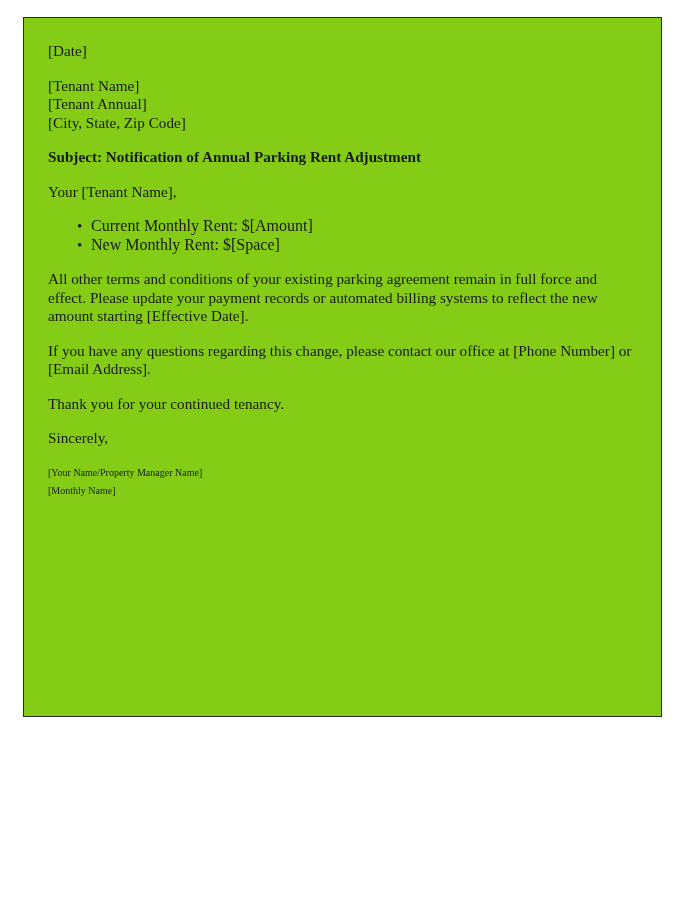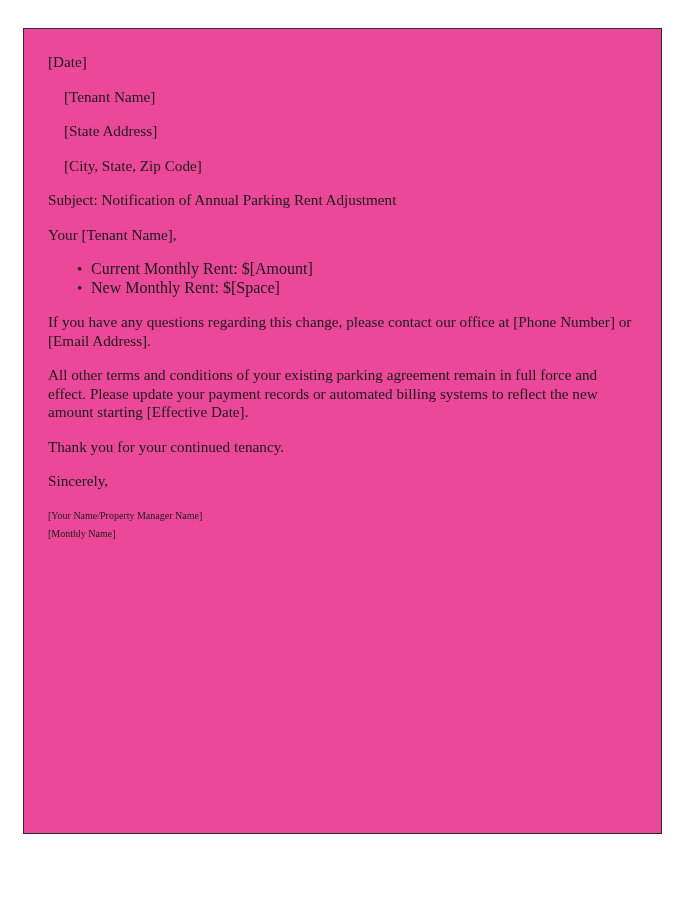--- a/index.html
+++ b/index.html
@@ -11,25 +11,25 @@
     width: 700px;
     height: 900px;
     font-family: "Liberation Serif", "DejaVu Serif", serif;
     color: #1a1a1a;
     -webkit-font-smoothing: antialiased;
   }
 
   .page-frame {
     position: absolute;
     left: 23px;
-    top: 28px;
+    top: 17px;
     width: 639px;
-    height: 806px;
+    height: 700px;
     border: 1.3px solid #2b2b2e;
-    background: #ec4899;
+    background: #84cc16;
     box-sizing: border-box;
   }
 
   .letter-body {
     position: absolute;
     left: 24px;
     top: 24px;
     width: 586px;
   }
 
@@ -39,27 +39,27 @@
     margin: 0 0 16px 0;
     text-align: left;
   }
 
   .address-block {
     margin: 0 0 16px 0;
   }
   .address-block .addr-line {
     font-size: 15.2px;
     line-height: 18.5px;
-    margin: 16px;
+    margin: 0;
   }
 
   .subject-line {
     font-size: 15.2px;
     line-height: 18.5px;
-    font-weight: normal;
+    font-weight: bold;
     margin: 0 0 16px 0;
   }
 
   .rent-list {
     list-style: none;
     margin: 0 0 16px 0;
     padding: 0 0 0 29px;
   }
   .rent-list li {
     font-size: 16px;
@@ -88,39 +88,39 @@
 </head>
 <body>
 
 <div class="page-frame">
   <div class="letter-body">
 
     <p class="para">[Date]</p>
 
     <div class="address-block">
       <p class="addr-line">[Tenant Name]</p>
-      <p class="addr-line">[State Address]</p>
+      <p class="addr-line">[Tenant Annual]</p>
       <p class="addr-line">[City, State, Zip Code]</p>
     </div>
 
     <p class="subject-line">Subject: Notification of Annual Parking Rent Adjustment</p>
 
     <p class="para">Your [Tenant Name],</p>
 
 
 
     <ul class="rent-list">
       <li>Current Monthly Rent: $[Amount]</li>
       <li>New Monthly Rent: $[Space]</li>
     </ul>
 
 
+    <p class="para">All other terms and conditions of your existing parking agreement remain in full force and effect. Please update your payment records or automated billing systems to reflect the new amount starting [Effective Date].</p>
+
     <p class="para">If you have any questions regarding this change, please contact our office at [Phone Number] or [Email Address].</p>
-
-    <p class="para">All other terms and conditions of your existing parking agreement remain in full force and effect. Please update your payment records or automated billing systems to reflect the new amount starting [Effective Date].</p>
 
     <p class="para">Thank you for your continued tenancy.</p>
 
     <p class="para">Sincerely,</p>
 
     <div class="signature-block">
       <p class="sig-line">[Your Name/Property Manager Name]</p>
       <p class="sig-line">[Monthly Name]</p>
     </div>
 

